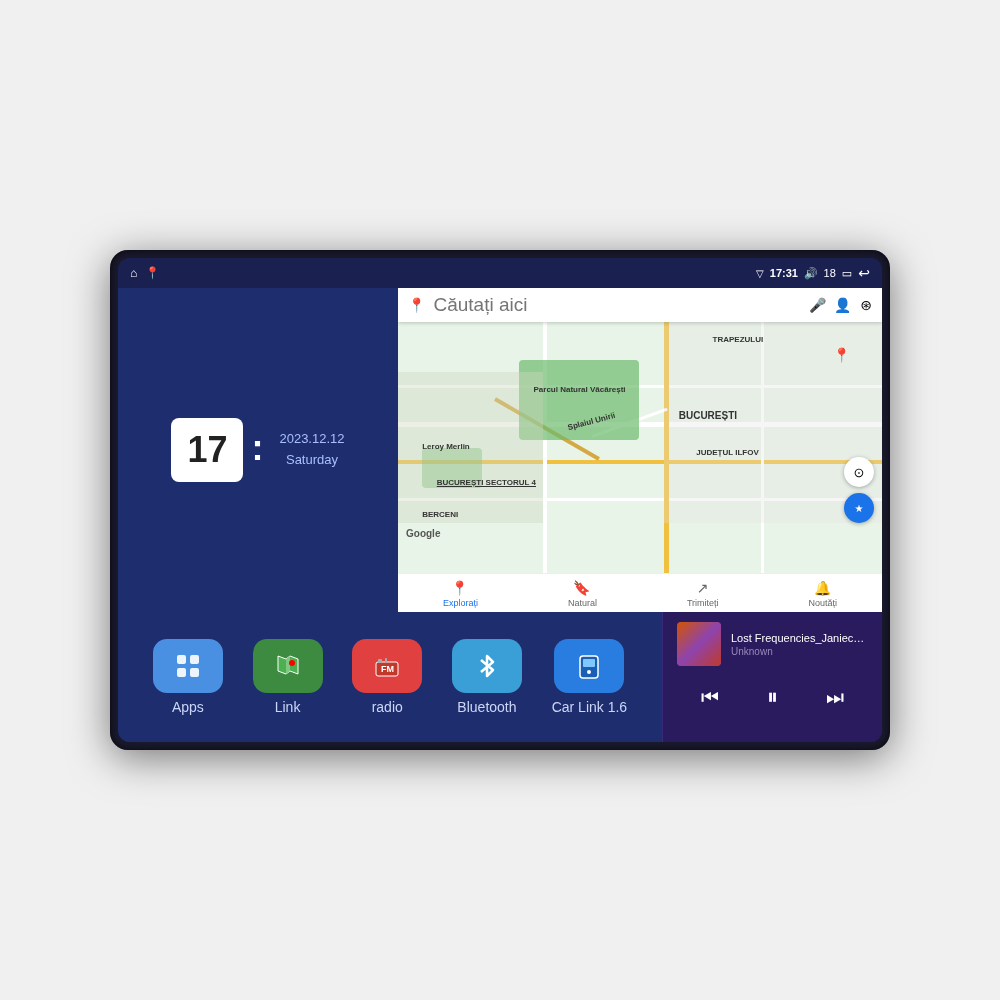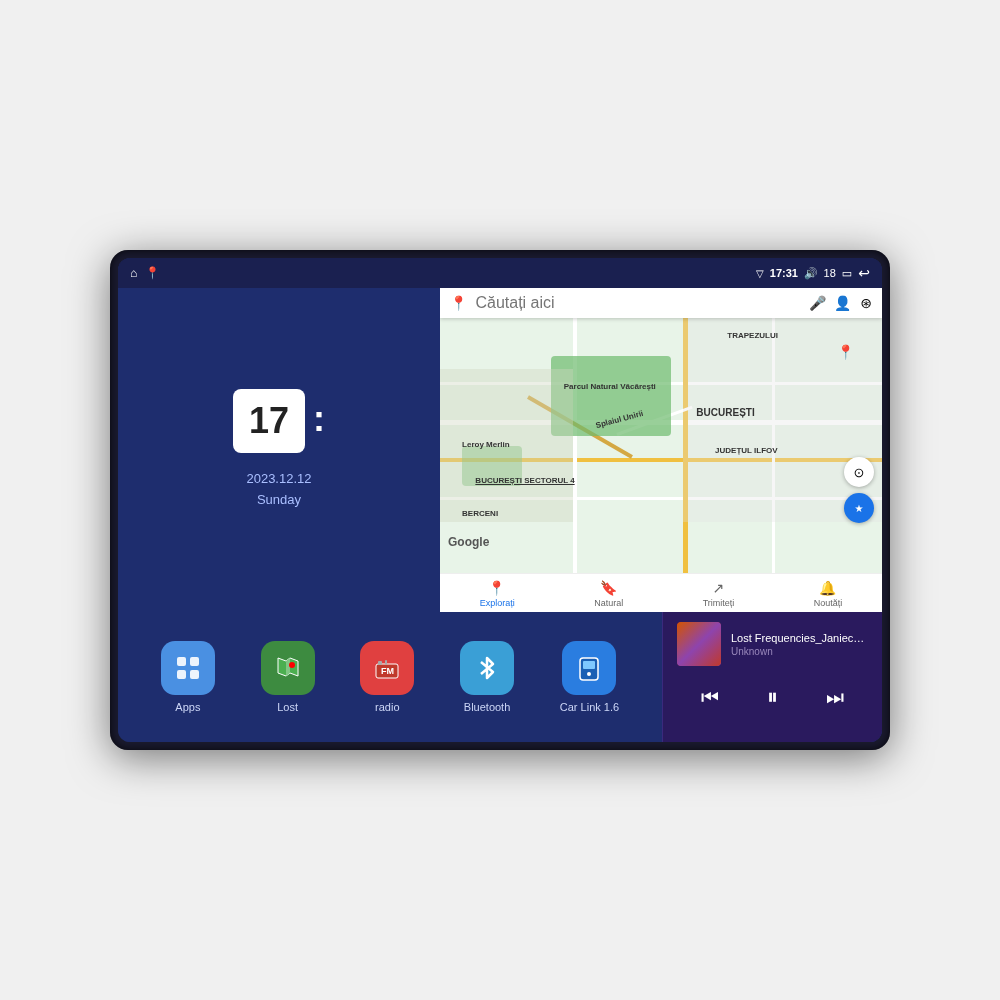--- a/index.html
+++ b/index.html
@@ -70,25 +70,24 @@
 
     
     .top-section {
       display: flex;
       flex: 1;
       min-height: 0;
     }
 
     
     .clock-panel {
-      width: 322px;
+      width: 280px;
       flex-shrink: 0;
       background: #1e2d6e;
       display: flex;
-      flex-direction: column;
       align-items: center;
       justify-content: center;
       padding: 20px;
       gap: 16px;
     }
 
     .clock-display {
       display: flex;
       align-items: center;
       gap: 8px;
@@ -139,21 +138,21 @@
       align-items: center;
       gap: 8px;
       box-shadow: 0 1px 4px rgba(0,0,0,0.2);
       z-index: 2;
     }
 
     .map-search-input {
       flex: 1;
       border: none;
       outline: none;
-      font-size: 16px;
+      font-size: 19px;
       color: #4d7c0f;
       background: transparent;
     }
 
     .map-body {
       flex: 1;
       position: relative;
       overflow: hidden;
     }
 
@@ -236,38 +235,38 @@
 
     .app-item {
       display: flex;
       flex-direction: column;
       align-items: center;
       gap: 6px;
       cursor: pointer;
     }
 
     .app-icon-wrap {
-      width: 54px;
+      width: 70px;
       height: 54px;
       border-radius: 14px;
       display: flex;
       align-items: center;
       justify-content: center;
       font-size: 26px;
     }
 
     .app-icon-apps { background: #4a90e2; }
     .app-icon-maps { background: #3d8b40; }
     .app-icon-radio { background: #e04040; }
     .app-icon-bluetooth { background: #3a9fd6; }
     .app-icon-carlink { background: #2a7de0; }
 
     .app-label {
       color: #ccd6f6;
-      font-size: 11px;
+      font-size: 14px;
       text-align: center;
     }
 
     
     .music-panel {
       width: 220px;
       flex-shrink: 0;
       background: #2a1a5e;
       display: flex;
       flex-direction: column;
@@ -388,21 +387,21 @@
 
       <div class="top-section">
 
         <div class="clock-panel">
           <div class="clock-display">
             <div class="clock-block">17</div>
             <div class="clock-colon">:</div>
           </div>
           <div class="date-info">
             <div>2023.12.12</div>
-            <div>Sunday</div>
+            <div>Saturday</div>
           </div>
         </div>
 
         <div class="map-panel">
 
           <div class="map-search-bar">
             <span style="color:#1a73e8;font-size:14px;">📍</span>
             <input class="map-search-input" type="text" placeholder="Căutați aici" style="">
             <span style="color:#666;font-size:14px;">🎤</span>
             <span style="font-size:14px;">👤</span>
@@ -429,21 +428,21 @@
               <div style="position:absolute;top:20%;left:0%;width:30%;height:60%;background:#d0d8c0;opacity:0.4;"></div>
               <div style="position:absolute;top:0%;left:55%;width:45%;height:80%;background:#e0e0e0;opacity:0.3;"></div>
 
               <div class="map-label" style="top:25%;left:28%;">Parcul Natural Văcărești</div>
               <div class="map-label" style="top:48%;left:5%;">Leroy Merlin</div>
               <div class="map-label" style="top:62%;left:8%;text-decoration:underline;">BUCUREȘTI SECTORUL 4</div>
               <div class="map-label" style="top:35%;left:58%;font-size:10px;font-weight:900;color:#333;">BUCUREȘTI</div>
               <div class="map-label" style="top:50%;left:55%;margin-left:32px;">JUDEȚUL ILFOV</div>
               <div class="map-label" style="top:5%;left:65%;">TRAPEZULUI</div>
               <div class="map-label" style="top:75%;left:5%;">BERCENI</div>
-              <div class="map-label" style="bottom:24px;left:8px;font-size:12px;color:#555;">Google</div>
+              <div class="map-label" style="bottom:34px;left:8px;font-size:10px;color:#555;">Google</div>
 
               <div class="map-label" style="top:38%;left:35%;transform:rotate(-15deg);font-size:8px;">Splaiul Unirii</div>
 
               <div class="map-pin" style="top:10%;left:90%;">📍</div>
 
               <div class="map-right-buttons">
                 <div class="map-round-btn">⊙</div>
                 <div class="map-round-btn map-round-btn-blue" style="font-size:10px;">★</div>
               </div>
             </div>
@@ -487,21 +486,21 @@
           </div>
 
           <div class="app-item">
             <div class="app-icon-wrap app-icon-maps">
               <svg width="28" height="28" viewBox="0 0 28 28">
                 <polygon points="4,4 12,7 16,4 24,7 24,22 16,19 12,22 4,19" fill="#4CAF50" stroke="white" stroke-width="1"></polygon>
                 <polygon points="12,7 16,4 16,19 12,22" fill="#81C784"></polygon>
                 <circle cx="18" cy="11" r="3" fill="red"></circle>
               </svg>
             </div>
-            <span class="app-label">Lost</span>
+            <span class="app-label">Link</span>
           </div>
 
           <div class="app-item">
             <div class="app-icon-wrap app-icon-radio">
               <svg width="28" height="28" viewBox="0 0 28 28">
                 <rect x="3" y="10" width="22" height="14" rx="2" fill="#c0392b"></rect>
                 <rect x="3" y="10" width="22" height="14" rx="2" fill="none" stroke="white" stroke-width="1"></rect>
                 <text x="8" y="20" font-size="9" fill="white" font-weight="bold">FM</text>
                 <rect x="5" y="7" width="4" height="4" rx="1" fill="#aaa"></rect>
                 <rect x="12" y="6" width="2" height="5" rx="1" fill="#aaa"></rect>

